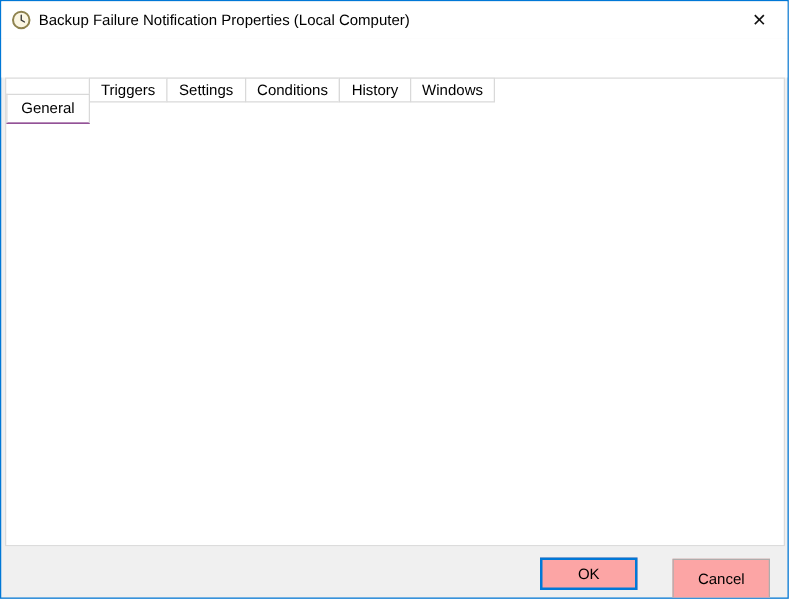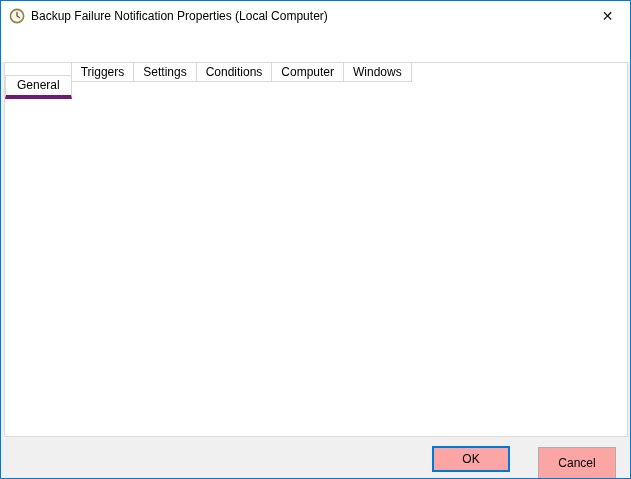--- a/index.html
+++ b/index.html
@@ -41,21 +41,21 @@
   }
   .tab {
     height:20px; margin-bottom:16px;
     background:#fff; border:1px solid #d9d9d9;
     margin-right:-1px;
     padding:0 9px; display:flex; align-items:center;
     white-space:nowrap;
   }
   .tab.active {
     height:24px; margin-bottom:-1px;
-    border-bottom:4px solid #701a75;
+    border-bottom:1px solid #701a75;
     padding:0 11px 2px 11px;
     position:relative; z-index:4;margin-top:36px;
   }
   
   .tabpage {
     position:absolute; left:3px; top:61px; width:624px; height:375px;
     background:#fff; border:1px solid #dcdcdc;
     z-index:2;
   }
   .abs { position:absolute; white-space:pre-wrap; }
@@ -145,21 +145,21 @@
     <div class="close-btn">✕</div>
   </div>
 
   <div class="tabband"></div>
 
   <div class="tabstrip">
     <div class="tab active">General</div>
     <div class="tab">Triggers</div>
     <div class="tab">Settings</div>
     <div class="tab">Conditions</div>
-    <div class="tab">Computer</div>
+    <div class="tab">History</div>
     <div class="tab">Windows</div>
   </div>
 
   <div class="tabpage"></div>
 
   <div class="abs" style="left:22px; top:72px;"><span>Na</span><span class="u">m</span><span>e:</span></div>
   <div class="field-name"><span>Backup Failure Notification</span></div>
 
   <div class="abs" style="left:22px; top:101px;">Location:</div>
   <div class="field-location"><span>\</span></div>

